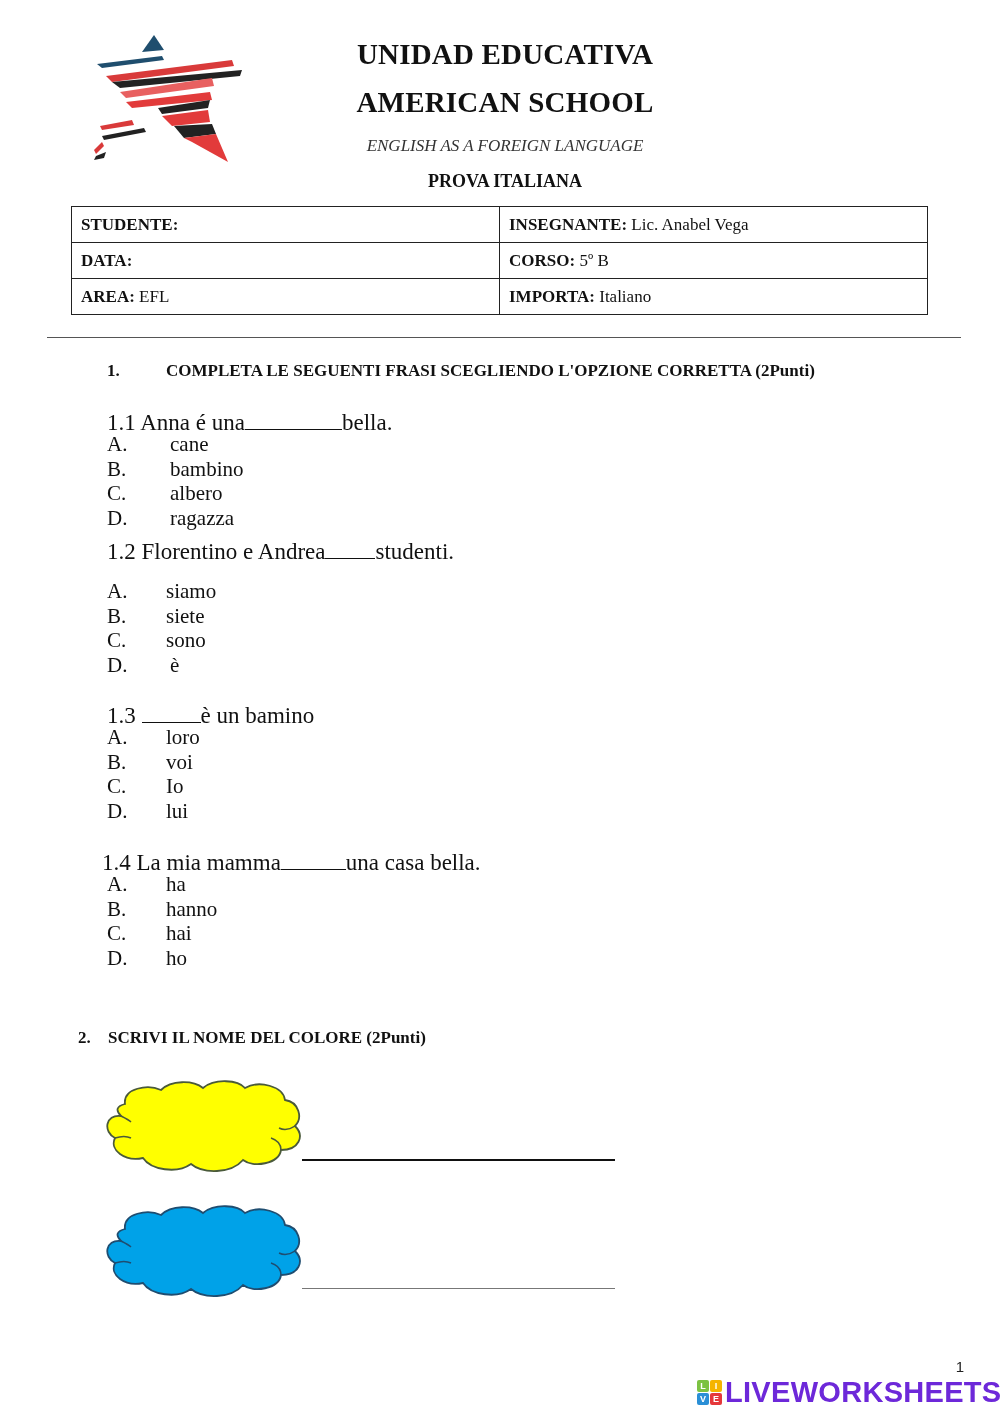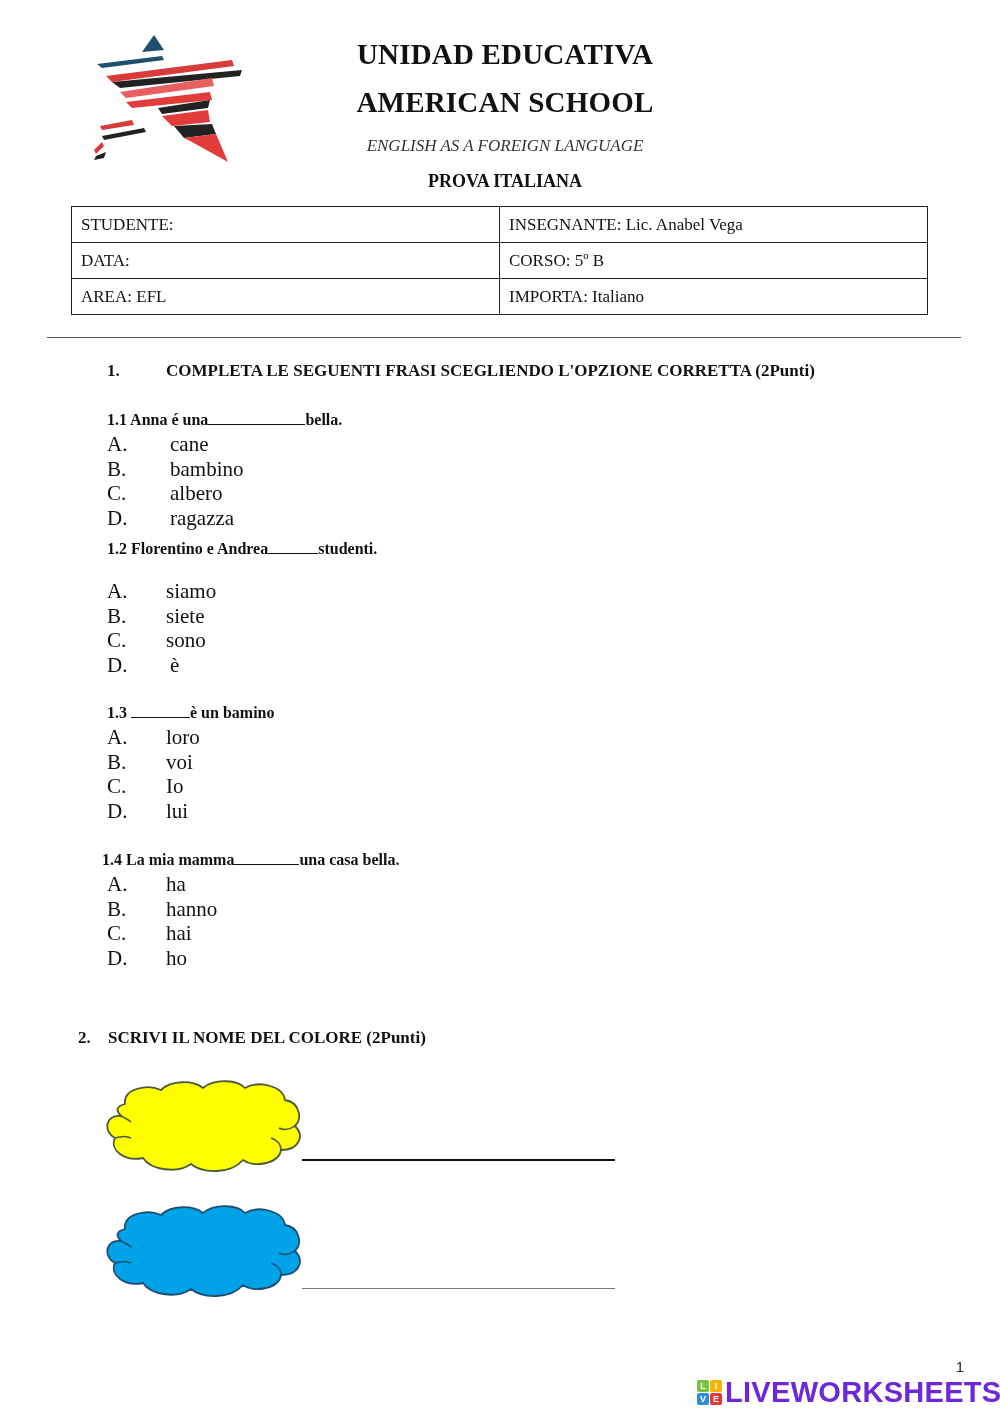--- a/index.html
+++ b/index.html
@@ -7,26 +7,26 @@
          font-family:"Liberation Serif", "DejaVu Serif", serif; color:#111; }
   .abs { position:absolute; }
   .logo { left:92px; top:30px; width:150px; height:140px; }
   .title { left:240px; width:530px; text-align:center; font-weight:bold; font-size:29px; line-height:1; letter-spacing:0.2px; }
   .t1 { top:40px; }
   .t2 { top:88px; }
   .subtitle { left:240px; width:530px; top:136px; text-align:center; font-style:italic; font-size:17px; color:#333; }
   .prova { left:240px; width:530px; top:171px; text-align:center; font-weight:bold; font-size:18px; }
   table.info { position:absolute; left:71px; top:206px; width:857px; border-collapse:collapse; font-size:17px; }
   table.info td { border:1px solid #222; height:35px; padding:0 9px; vertical-align:middle; width:50%; }
-  table.info b { font-weight:normal; }
+  table.info b { font-weight:bold; }
   .divider { left:47px; top:337px; width:914px; height:0; border-top:1.5px solid #555; }
   .q-head { font-weight:bold; font-size:17px; }
   .sec1 { left:107px; top:361px; }
   .sec1 .num { display:inline-block; width:59px; }
-  .q { position:absolute; font-weight:bold; font-size:16px; }
+  .q { position:absolute; font-weight:normal; font-size:23px; }
   .blank { display:inline-block; border-bottom:1.5px solid #111; height:14px; vertical-align:baseline; }
   .opts { position:absolute; font-size:21px; }
   .opt { height:24.5px; line-height:24.5px; }
   .opt .letter { display:inline-block; width:59px; }
   .sec2 { left:78px; top:1028px; }
   .sec2 .num { display:inline-block; width:30px; }
   .cloud { position:absolute; }
   .answer-line { position:absolute; height:0; }
   .page-num { right:36px; top:1358px; font-family:"Liberation Sans", sans-serif; font-size:15px; color:#222; }
   .lw { left:697px; top:1378px; display:flex; align-items:center; }

